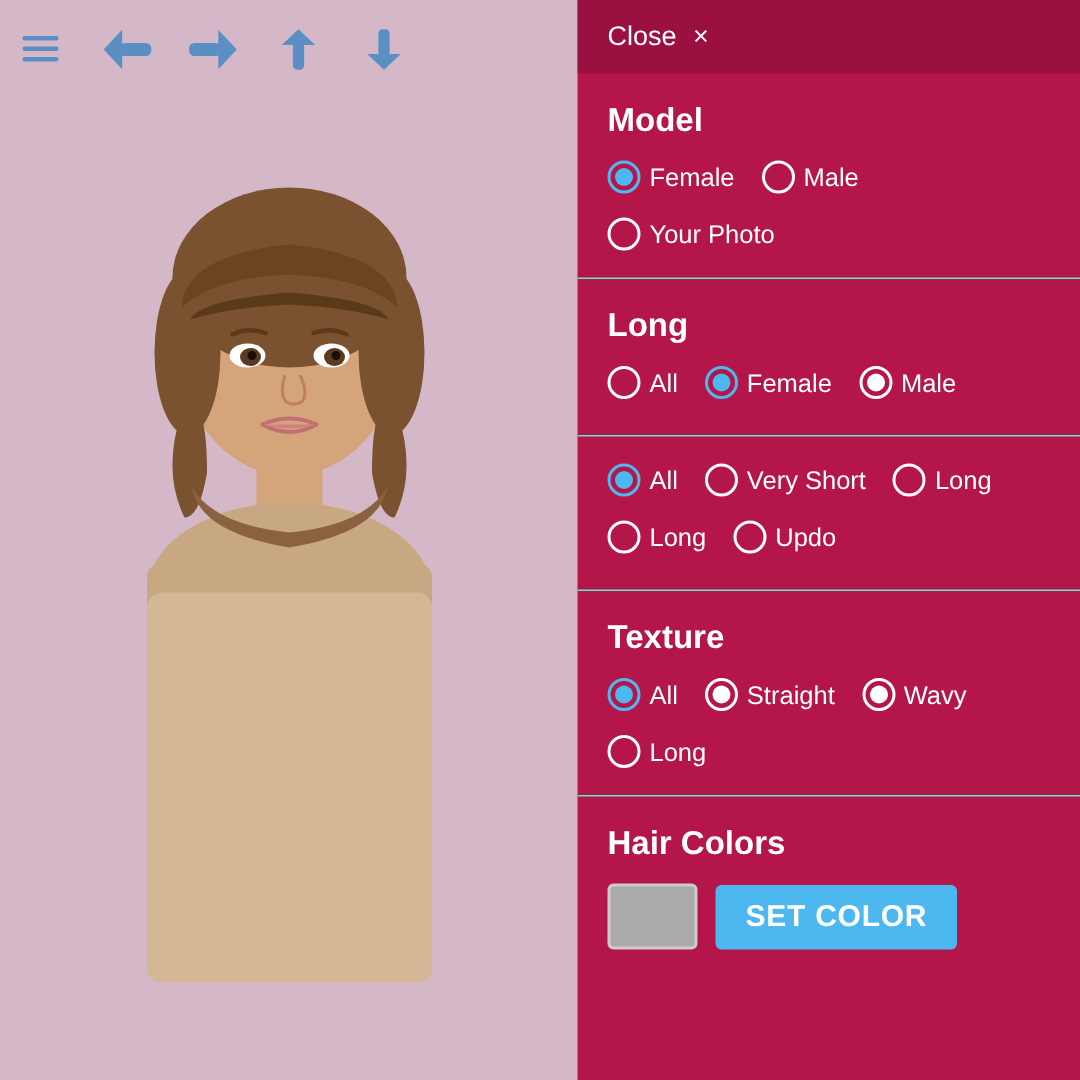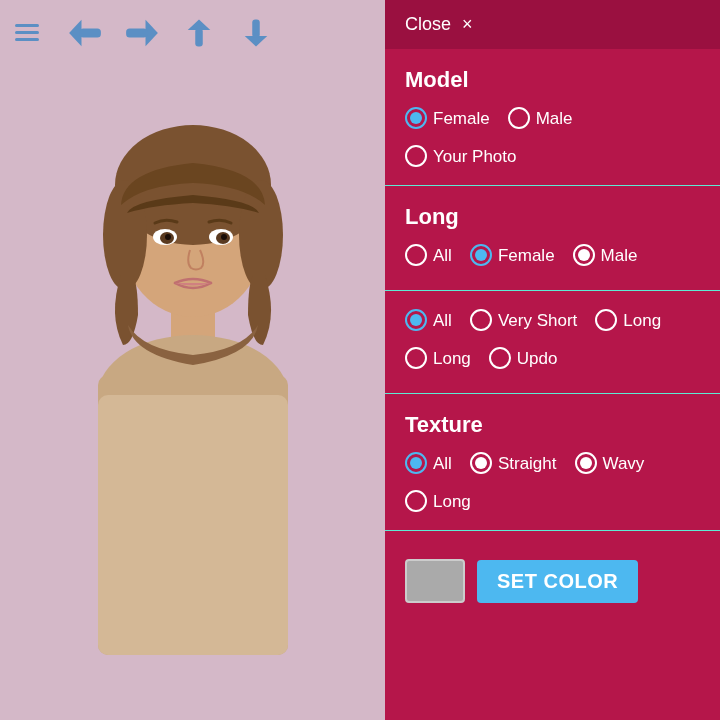--- a/index.html
+++ b/index.html
@@ -402,20 +402,21 @@
         <label>Wavy</label>
       </div>
       <div class="radio-item" style="width:100%; margin-bottom:0;">
         <div class="radio-circle"></div>
         <label>Long</label>
       </div>
     </div>
   </div>
 
   <div class="hair-colors-section">
+    <div class="section-title">Hair Colors</div>
     <div class="color-picker-row">
       <div class="color-swatch" style="background:#aaaaaa;"></div>
       <button class="set-color-btn">SET COLOR</button>
     </div>
 
   </div>
 
 </div>
 
 </body></html>

